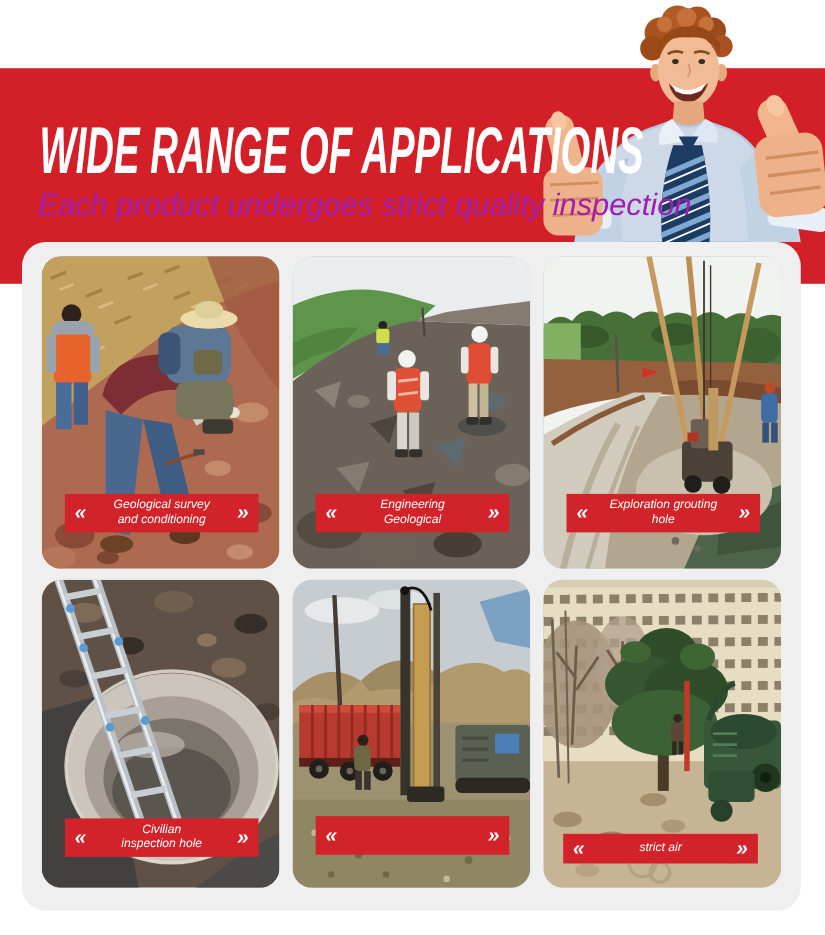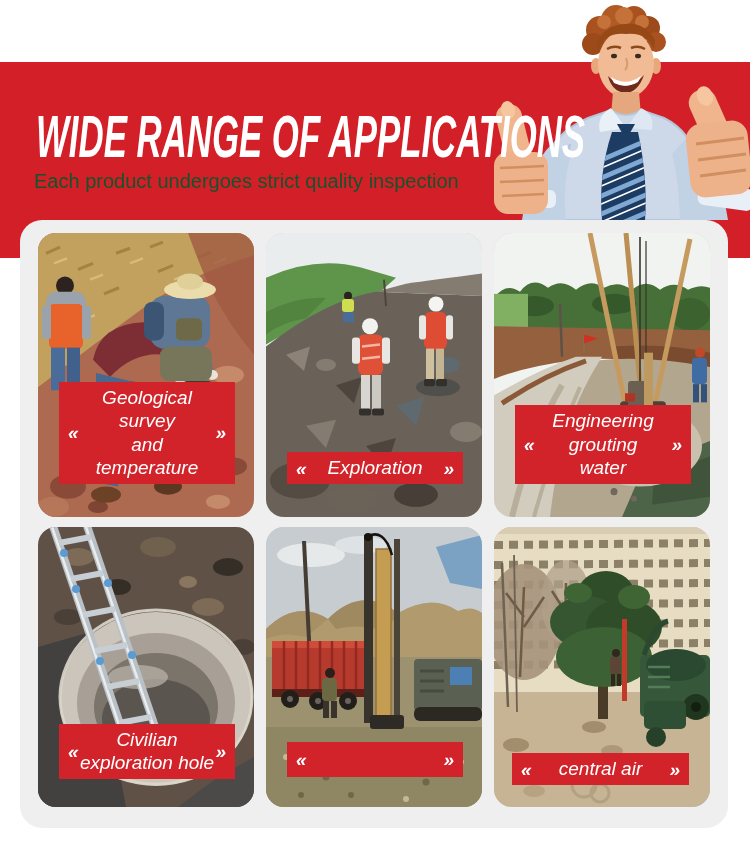--- a/index.html
+++ b/index.html
@@ -16,42 +16,42 @@
   }
   .headline{
     position:absolute;left:36px;top:107px;z-index:6;
     color:#ffffff;font-weight:700;font-style:italic;
     font-size:60px;line-height:1;white-space:nowrap;
     transform:scaleX(0.58);transform-origin:left top;
     letter-spacing:0px;
   }
   .subtitle{
     position:absolute;left:34px;top:169px;z-index:6;
-    color:#14532d;font-size:20px;line-height:1.2;
+    color:#a21caf;font-style:italic;font-size:28px;line-height:1.2;
   }
   .panel{
     position:absolute;left:20px;top:220px;width:708px;height:608px;
     background:#efefef;border-radius:22px;z-index:4;
   }
   .grid{
     position:absolute;left:18px;right:18px;top:13px;bottom:21px;
     display:grid;grid-template-columns:repeat(3,1fr);
     grid-template-rows:284px 280px;gap:10px 12px;
   }
   .card{
     position:relative;border-radius:18px;overflow:hidden;background:#cccccc;
   }
   .card svg.photo{position:absolute;left:0;top:0;width:100%;height:100%;display:block;}
   .tag{
     position:absolute;left:21px;right:19px;bottom:33px;
     background:#d2232a;color:#ffffff;
     display:flex;align-items:center;justify-content:space-between;
     padding:4px 9px;font-style:italic;z-index:2;
   }
-  .tag .lines{flex:1;text-align:center;font-size:19px;line-height:1.24;}
+  .tag .lines{flex:1;text-align:center;font-size:11px;line-height:1.24;}
   .tag .mark{font-size:19px;font-weight:700;line-height:1;flex:0 0 auto;}
   .c4 .tag{bottom:28px;}
   .c5 .tag{bottom:30px;padding-top:8px;padding-bottom:8px;}
   .c6 .tag{bottom:22px;left:18px;right:21px;}
 </style>
 </head>
 <body>
 
 <div class="banner"></div>
 
@@ -177,21 +177,21 @@
           <path d="M160,108 L172,136" stroke="#5d7795" stroke-width="8" fill="none"></path>
           <ellipse cx="174" cy="140" rx="6" ry="5" fill="#e8e4da"></ellipse>
           <rect x="122" y="112" width="52" height="34" rx="9" fill="#77765a"></rect>
           <rect x="146" y="146" width="28" height="13" rx="4" fill="#3c3a32"></rect>
         </g>
       </svg>
       <figcaption class="tag">
         <span class="mark">«</span>
         <span class="lines">
           <div>Geological survey</div>
-            <div>and temperature</div>
+            <div>and conditioning</div>
         </span>
         <span class="mark">»</span>
       </figcaption>
     </figure>
 
     <figure class="card c2" style="margin:0">
       <svg class="photo" viewBox="0 0 216 280" preserveAspectRatio="none">
         <rect width="216" height="280" fill="#e9edee"></rect>
         <path d="M0,110 L0,44 Q50,22 95,34 L130,44 L96,74 Q40,86 0,110 Z" fill="#5f954a"></path>
         <path d="M0,78 Q30,62 60,64 L40,84 Q16,88 0,100 Z" fill="#4d7c3b" opacity=".7"></path>
@@ -237,21 +237,22 @@
           <rect x="180" y="81" width="7" height="24" rx="3" fill="#e8e6e2"></rect>
           <rect x="160" y="114" width="8" height="32" fill="#cfc19e"></rect>
             <rect x="170" y="114" width="8" height="32" fill="#c3b591"></rect>
           <rect x="158" y="144" width="11" height="7" rx="2" fill="#33302b"></rect>
             <rect x="170" y="144" width="11" height="7" rx="2" fill="#33302b"></rect>
         </g>
       </svg>
       <figcaption class="tag">
         <span class="mark">«</span>
         <span class="lines">
-            <div>Exploration</div>
+          <div>Engineering</div>
+            <div>Geological</div>
         </span>
         <span class="mark">»</span>
       </figcaption>
     </figure>
 
     <figure class="card c3" style="margin:0">
       <svg class="photo" viewBox="0 0 216 280" preserveAspectRatio="none">
         <rect width="216" height="280" fill="#f1f3f1"></rect>
         <path d="M0,64 Q12,48 26,58 Q38,42 54,54 Q68,44 82,56 Q96,44 110,54 Q124,46 138,56 Q152,44 166,56 Q180,46 194,56 Q206,50 216,54 L216,100 L0,92 Z" fill="#477039"></path>
         <ellipse cx="40" cy="72" rx="20" ry="10" fill="#35592b"></ellipse>
@@ -296,22 +297,22 @@
         <g>
           <circle cx="206" cy="118" r="5" fill="#c04a28"></circle>
           <rect x="198" y="123" width="15" height="26" rx="4" fill="#3e6ca3"></rect>
           <rect x="199" y="149" width="6" height="18" fill="#32527c"></rect>
             <rect x="207" y="149" width="6" height="18" fill="#32527c"></rect>
         </g>
       </svg>
       <figcaption class="tag">
         <span class="mark">«</span>
         <span class="lines">
-          <div>Engineering grouting</div>
-            <div>water</div>
+          <div>Exploration grouting</div>
+            <div>hole</div>
         </span>
         <span class="mark">»</span>
       </figcaption>
     </figure>
 
     <figure class="card c4" style="margin:0">
       <svg class="photo" viewBox="0 0 216 280" preserveAspectRatio="none">
         <rect width="216" height="280" fill="#5f5146"></rect>
         <ellipse cx="40" cy="30" rx="16" ry="9" fill="#7e6b57"></ellipse>
           <ellipse cx="120" cy="20" rx="18" ry="10" fill="#70604e"></ellipse>
@@ -349,21 +350,21 @@
             <circle cx="70" cy="56" r="4" fill="#5a9bd4"></circle>
           <circle cx="62" cy="134" r="4" fill="#5a9bd4"></circle>
             <circle cx="94" cy="128" r="4" fill="#5a9bd4"></circle>
           <circle cx="26" cy="26" r="4" fill="#5a9bd4"></circle>
         </g>
       </svg>
       <figcaption class="tag">
         <span class="mark">«</span>
         <span class="lines">
           <div>Civilian</div>
-            <div>exploration hole</div>
+            <div>inspection hole</div>
         </span>
         <span class="mark">»</span>
       </figcaption>
     </figure>
 
     <figure class="card c5" style="margin:0">
       <svg class="photo" viewBox="0 0 216 280" preserveAspectRatio="none">
         <rect width="216" height="110" fill="#c6ccd0"></rect>
         <path d="M170,20 L216,8 L216,62 L184,56 Z" fill="#7ba2c2"></path>
         <ellipse cx="45" cy="28" rx="34" ry="12" fill="#e6e9ea"></ellipse>
@@ -484,20 +485,20 @@
             <ellipse cx="170" cy="250" rx="15" ry="8" fill="#8f7a5c"></ellipse>
           <ellipse cx="40" cy="264" rx="11" ry="6" fill="#b7a382"></ellipse>
             <ellipse cx="100" cy="200" rx="12" ry="6" fill="#a28d6c"></ellipse>
           <circle cx="90" cy="258" r="12" fill="none" stroke="#b3a183" stroke-width="3"></circle>
           <circle cx="106" cy="266" r="9" fill="none" stroke="#b3a183" stroke-width="3"></circle>
         </g>
       </svg>
       <figcaption class="tag">
         <span class="mark">«</span>
         <span class="lines">
-            <div>central air</div>
+            <div>strict air</div>
         </span>
         <span class="mark">»</span>
       </figcaption>
     </figure>
 
   </div>
 </div>
 
 </body></html>

